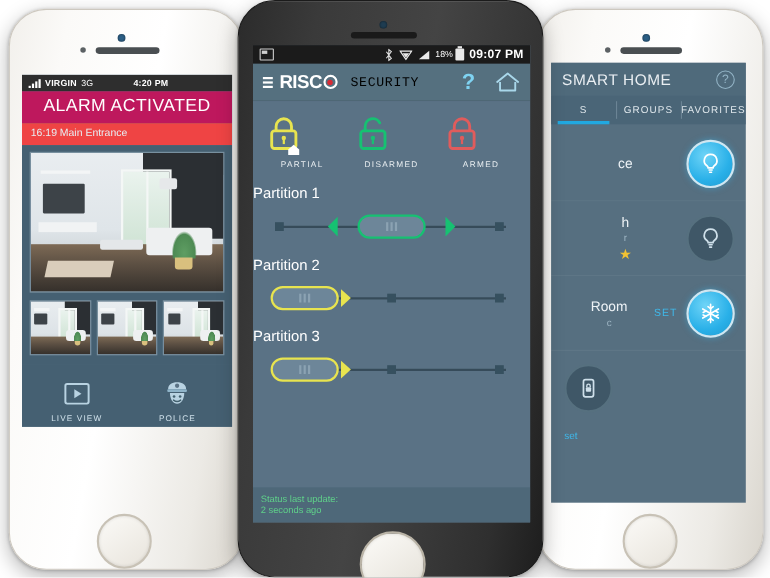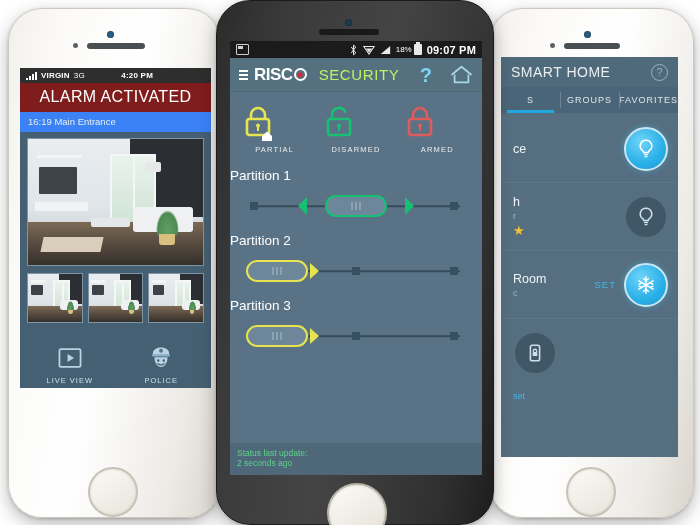--- a/index.html
+++ b/index.html
@@ -85,30 +85,30 @@
   .ios-status .bars i { display:block; width: 2px; background: #fff; }
   .ios-status .bars i:nth-child(1){height:2px}
   .ios-status .bars i:nth-child(2){height:4px}
   .ios-status .bars i:nth-child(3){height:6px}
   .ios-status .bars i:nth-child(4){height:8px}
   .ios-status .carrier { font-weight: bold; font-size: 8px; }
   .ios-status .net { margin-left: 4px; font-size: 8px; }
   .ios-status .time { margin-left: auto; margin-right: 52px; font-size: 8px; font-weight: 600;}
 
   .alarm-banner {
-    background: #7f1d1d;
+    background: #be185d;
     color: #fff;
     text-align: center;
     font-size: 16px;
     letter-spacing: .4px;
     padding: 5px 0 6px;
     white-space: nowrap;
   }
   .alarm-sub {
-    background: #3b82f6;
+    background: #ef4444;
     color: #e6edf2;
     font-size: 9.5px;
     padding: 4px 8px 5px;
   }
   .cam-wrap { background: #456072; padding: 6px 7px 0; }
   .cam-main {
     height: 126px;
     border: 1px solid #7d94a4;
     position: relative;
     overflow: hidden;
@@ -206,21 +206,21 @@
   }
   .risco-o {
     width: 13px; height: 13px; border-radius: 50%;
     border: 2.5px solid #ffffff; position: relative; margin-left: 1px;
     box-sizing: border-box;
   }
   .risco-o:after{
     content:''; position:absolute; left:50%; top:50%; transform: translate(-50%,-50%);
     width: 5px; height: 5px; border-radius:50%; background:#d92b34;
   }
-  .risco-security { color:#bef264; font-size: 15px; letter-spacing: .6px; margin-left: 6px;}
+  .risco-security { color:#000000; font-size: 12px; letter-spacing: .6px; margin-left: 6px; font-family: Liberation Mono, monospace;}
   .risco-help {
     margin-left: auto; color:#7fd3f2; font-size: 20px; font-weight: bold; line-height: 1;
   }
   .risco-home { margin-left: 12px; }
 
   .modes {
     display: flex;
     justify-content: space-around;
     padding: 10px 4px 6px;
     background: #5a7285;
@@ -297,21 +297,21 @@
   }
   .sh-tab.active:after{
     content:''; position:absolute; left:10%; right:10%; bottom:0; height:3px; background:#21a8e0;
   }
   .sh-list { padding-top: 2px; }
   .sh-row {
     display:flex; align-items:center; height: 68px;
     padding: 0 10px 0 12px; box-sizing:border-box;
     border-bottom: 1px solid rgba(255,255,255,0.05);
   }
-  .sh-row-text { flex:1; min-width:0; }
+  .sh-row-text { flex:1; min-width:0;text-align:center; }
   .sh-row-name { color:#eef3f6; font-size:12.5px; white-space:nowrap; }
   .sh-row-sub { color:#9fb6c4; font-size:9px; margin-top:2px; white-space:nowrap; }
   .sh-star { color:#f2c233; font-size:13px; margin-top:2px; }
   .sh-set { color:#3fb9ea; font-size:9.5px; letter-spacing:1px; margin-right:8px; }
   .sh-circle {
     width: 40px; height: 40px; border-radius: 50%;
     display:flex; align-items:center; justify-content:center;
     flex: 0 0 auto;
   }
   .sh-circle.on {

